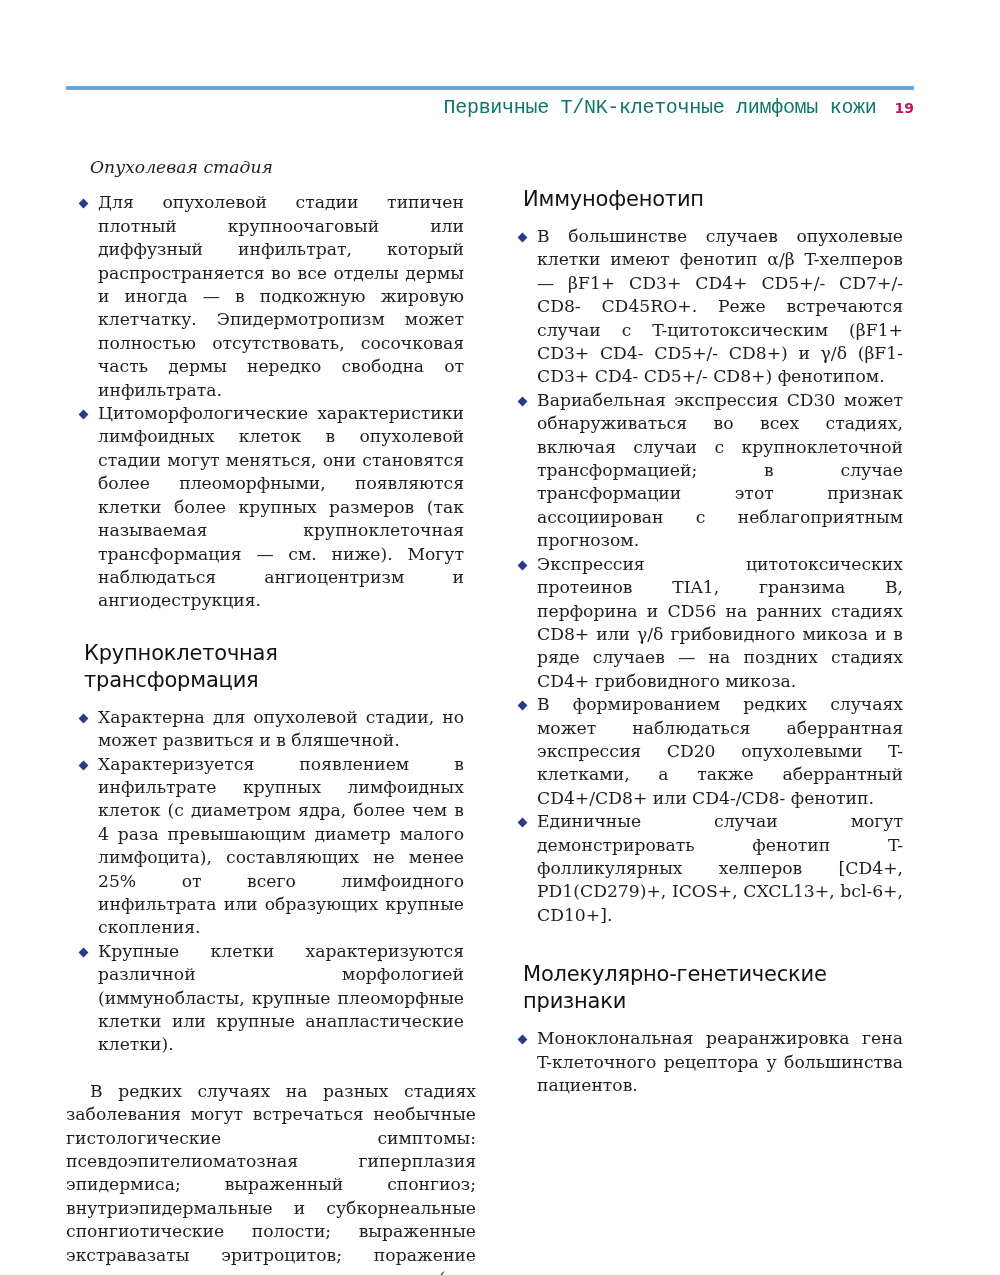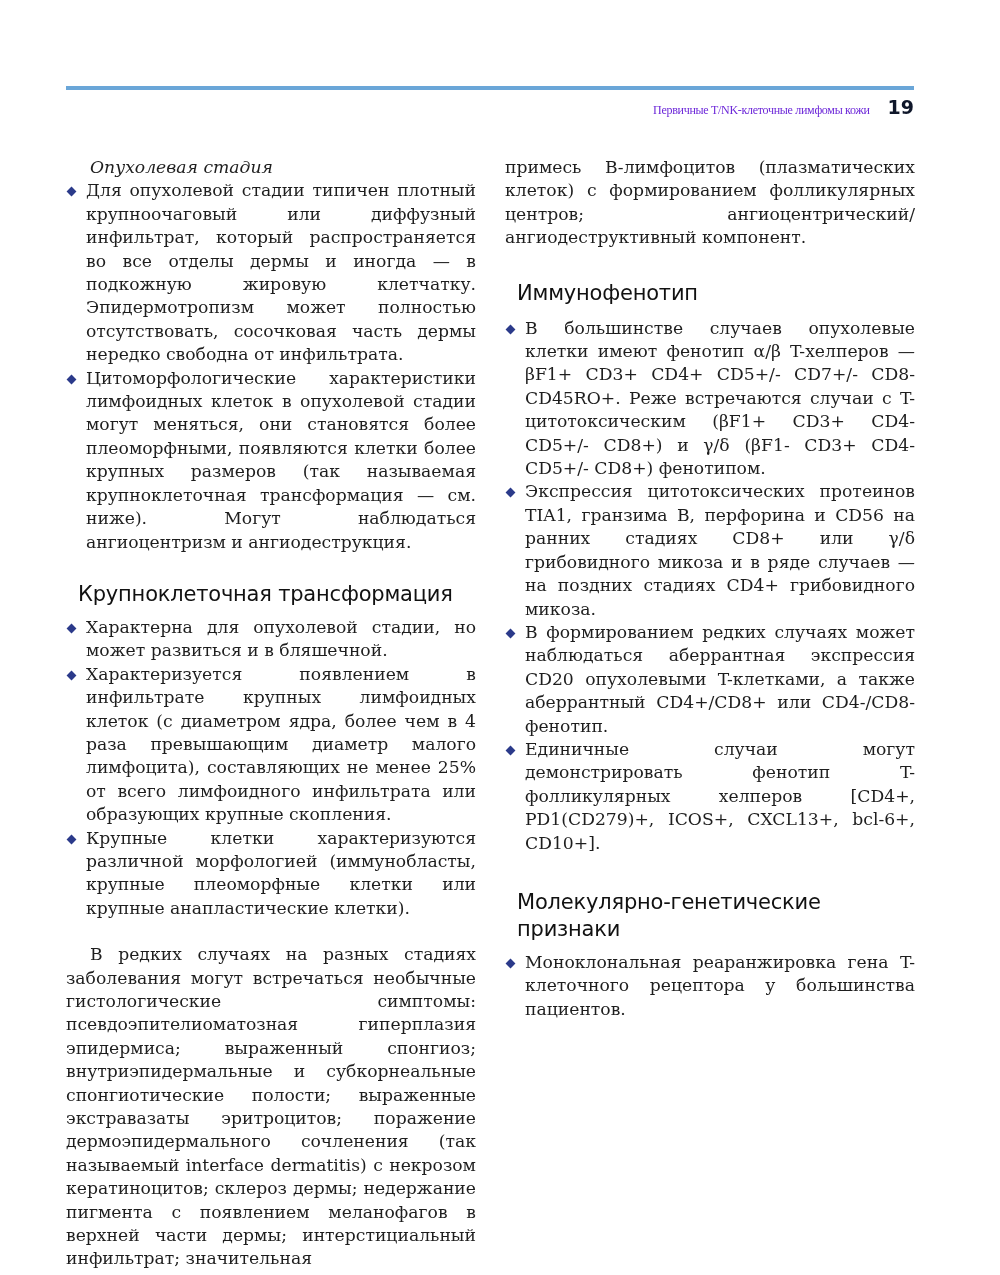--- a/index.html
+++ b/index.html
@@ -1,28 +1,28 @@
 <!DOCTYPE html>
 <html><head>
 <meta charset="utf-8">
 <style>
   html, body { margin: 0; padding: 0; background: #ffffff; }
   body { width: 1000px; height: 1275px; position: relative; overflow: hidden; color: #1e1e1e; }
   .top-rule { position: absolute; left: 66px; top: 86px; width: 848px; height: 4px; background: #6aa6d8; }
   .running-head { position: absolute; right: 86px; top: 96px; display: flex; align-items: baseline; gap: 18px; }
-  .rh-title { font-family: Liberation Serif, serif; font-size: 12px; color: #6d28d9; letter-spacing: -0.3px; }
-  .rh-page { font-family: "DejaVu Sans", sans-serif; font-weight: bold; font-size: 19px; color: #0f172a; }
+  .rh-title { font-family: Liberation Mono, monospace; font-size: 20px; color: #0f766e; letter-spacing: -0.3px; }
+  .rh-page { font-family: "DejaVu Sans", sans-serif; font-weight: bold; font-size: 14px; color: #be185d; }
   .col { position: absolute; top: 156px; width: 410px; font-family: "DejaVu Serif", serif; font-size: 17.2px; line-height: 23.4px; text-align: justify; color: #1e1e1e; }
   .col-left { left: 66px; }
   .col-right { left: 505px; }
   .subhead-italic { font-style: italic; padding-left: 24px; margin: 0; }
-  ul.bullets { list-style: none; margin: 0; padding: 0; }
+  ul.bullets { list-style: none; margin: 12px; padding: 0; }
   ul.bullets li { position: relative; padding-left: 20px; margin: 0; }
   .bullet-icon { position: absolute; left: 2px; top: 9px; width: 7px; height: 7px; background: #2b3a8a; transform: rotate(45deg); }
-  h2.section-heading { font-family: "DejaVu Sans", sans-serif; font-weight: normal; font-size: 21px; line-height: 27px; margin: 12px; color: #111; letter-spacing: -0.2px; text-align: left; }
+  h2.section-heading { font-family: "DejaVu Sans", sans-serif; font-weight: normal; font-size: 21px; line-height: 27px; margin: 18px; color: #111; letter-spacing: -0.2px; text-align: left; }
   p.body { margin: 0; text-indent: 24px; }
   p.cont { margin: 0; }
 </style>
 </head>
 <body>
 
 <div class="top-rule"></div>
 <div class="running-head">
   <span class="rh-title">Первичные T/NK-клеточные лимфомы кожи</span>
   <span class="rh-page">19</span>
@@ -39,25 +39,25 @@
   <ul class="bullets">
     <li><span class="bullet-icon"></span><span>Характерна для опухолевой стадии, но может развиться и в бляшечной.</span></li>
     <li><span class="bullet-icon"></span><span>Характеризуется появлением в инфильтрате крупных лимфоидных клеток (с диаметром ядра, более чем в 4 раза превышающим диаметр малого лимфоцита), составляющих не менее 25% от всего лимфоидного инфильтрата или образующих крупные скопления.</span></li>
     <li><span class="bullet-icon"></span><span>Крупные клетки характеризуются различной морфологией (иммунобласты, крупные плеоморфные клетки или крупные анапластические клетки).</span></li>
   </ul>
 
   <p class="body" style="margin-top:23px;">В редких случаях на разных стадиях заболевания могут встречаться необычные гистологические симптомы: псевдоэпителиоматозная гиперплазия эпидермиса; выраженный спонгиоз; внутриэпидермальные и субкорнеальные спонгиотические полости; выраженные экстравазаты эритроцитов; поражение дермоэпидермального сочленения (так называемый interface dermatitis) с некрозом кератиноцитов; склероз дермы; недержание пигмента с появлением меланофагов в верхней части дермы; интерстициальный инфильтрат; значительная</p>
 </div>
 
 <div class="col col-right">
-  <p class="cont">примесь B-лимфоцитов (плазматических клеток) с формированием фолликулярных центров; ангиоцентрический/ангиодеструктивный компонент.</p>
 
   <h2 class="section-heading" style="margin-top:30px; margin-bottom:10px;">Иммунофенотип</h2>
   <ul class="bullets">
     <li><span class="bullet-icon"></span><span>В большинстве случаев опухолевые клетки имеют фенотип α/β T-хелперов — βF1+ CD3+ CD4+ CD5+/- CD7+/- CD8- CD45RO+. Реже встречаются случаи с T-цитотоксическим (βF1+ CD3+ CD4- CD5+/- CD8+) и γ/δ (βF1- CD3+ CD4- CD5+/- CD8+) фенотипом.</span></li>
+    <li><span class="bullet-icon"></span><span>Вариабельная экспрессия CD30 может обнаруживаться во всех стадиях, включая случаи с крупноклеточной трансформацией; в случае трансформации этот признак ассоциирован с неблагоприятным прогнозом.</span></li>
     <li><span class="bullet-icon"></span><span>Экспрессия цитотоксических протеинов TIA1, гранзима B, перфорина и CD56 на ранних стадиях CD8+ или γ/δ грибовидного микоза и в ряде случаев — на поздних стадиях CD4+ грибовидного микоза.</span></li>
     <li><span class="bullet-icon"></span><span>В формированием редких случаях может наблюдаться аберрантная экспрессия CD20 опухолевыми T-клетками, а также аберрантный CD4+/CD8+ или CD4-/CD8- фенотип.</span></li>
     <li><span class="bullet-icon"></span><span>Единичные случаи могут демонстрировать фенотип T-фолликулярных хелперов [CD4+, PD1(CD279)+, ICOS+, CXCL13+, bcl-6+, CD10+].</span></li>
   </ul>
 
   <h2 class="section-heading" style="margin-top:34px; margin-bottom:8px; width:330px;">Молекулярно-генетические признаки</h2>
   <ul class="bullets">
     <li><span class="bullet-icon"></span><span>Моноклональная реаранжировка гена T-клеточного рецептора у большинства пациентов.</span></li>
   </ul>
 </div>

